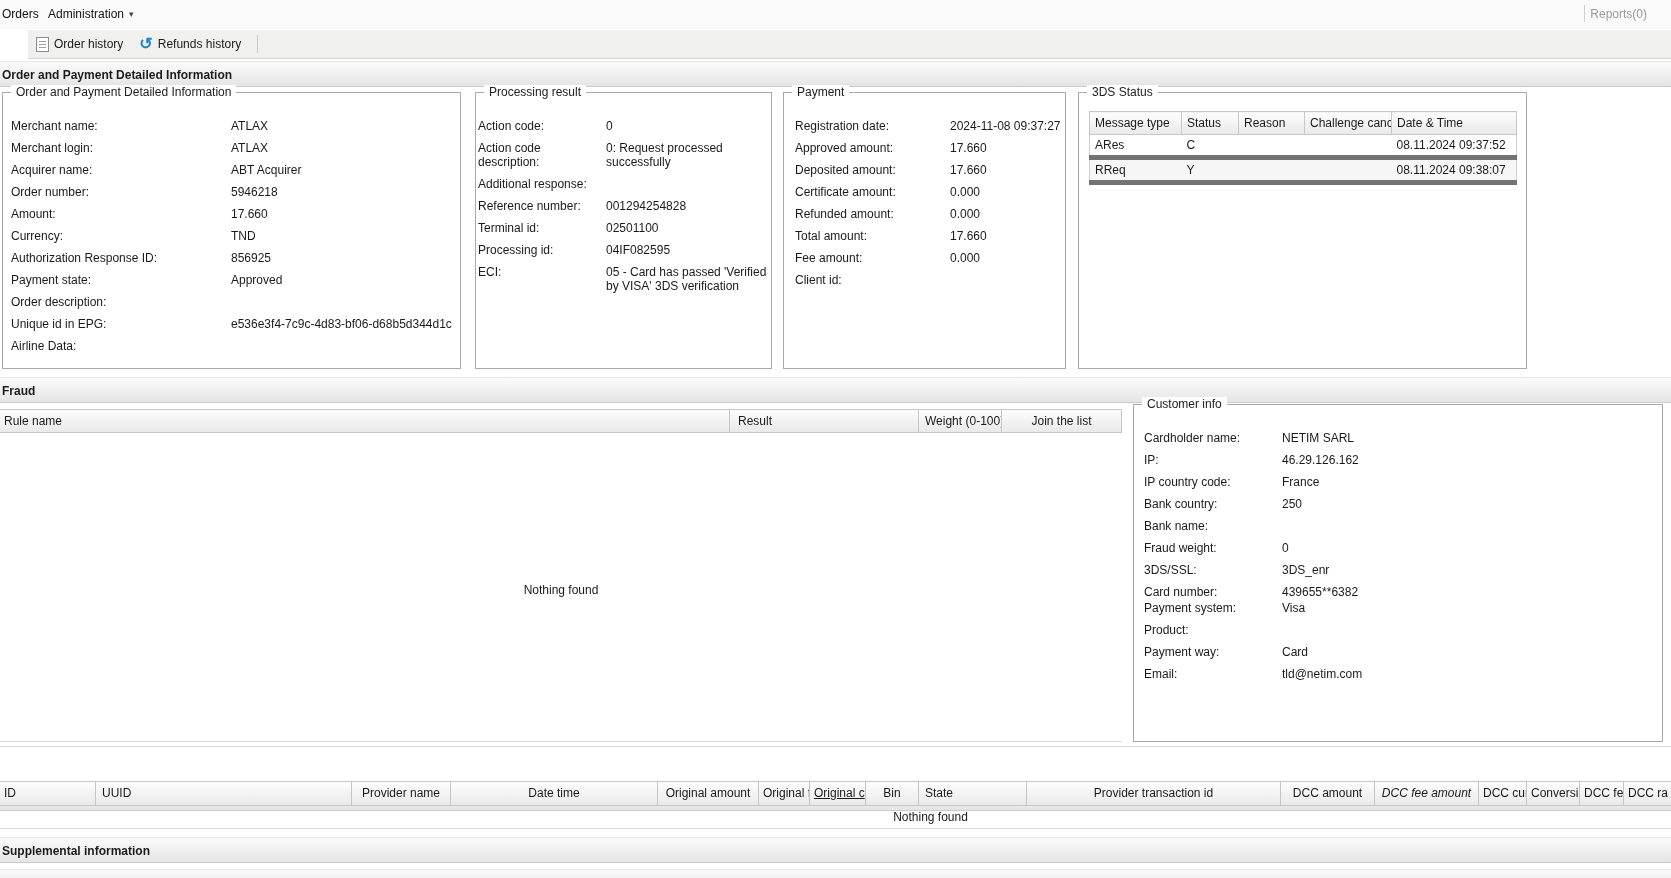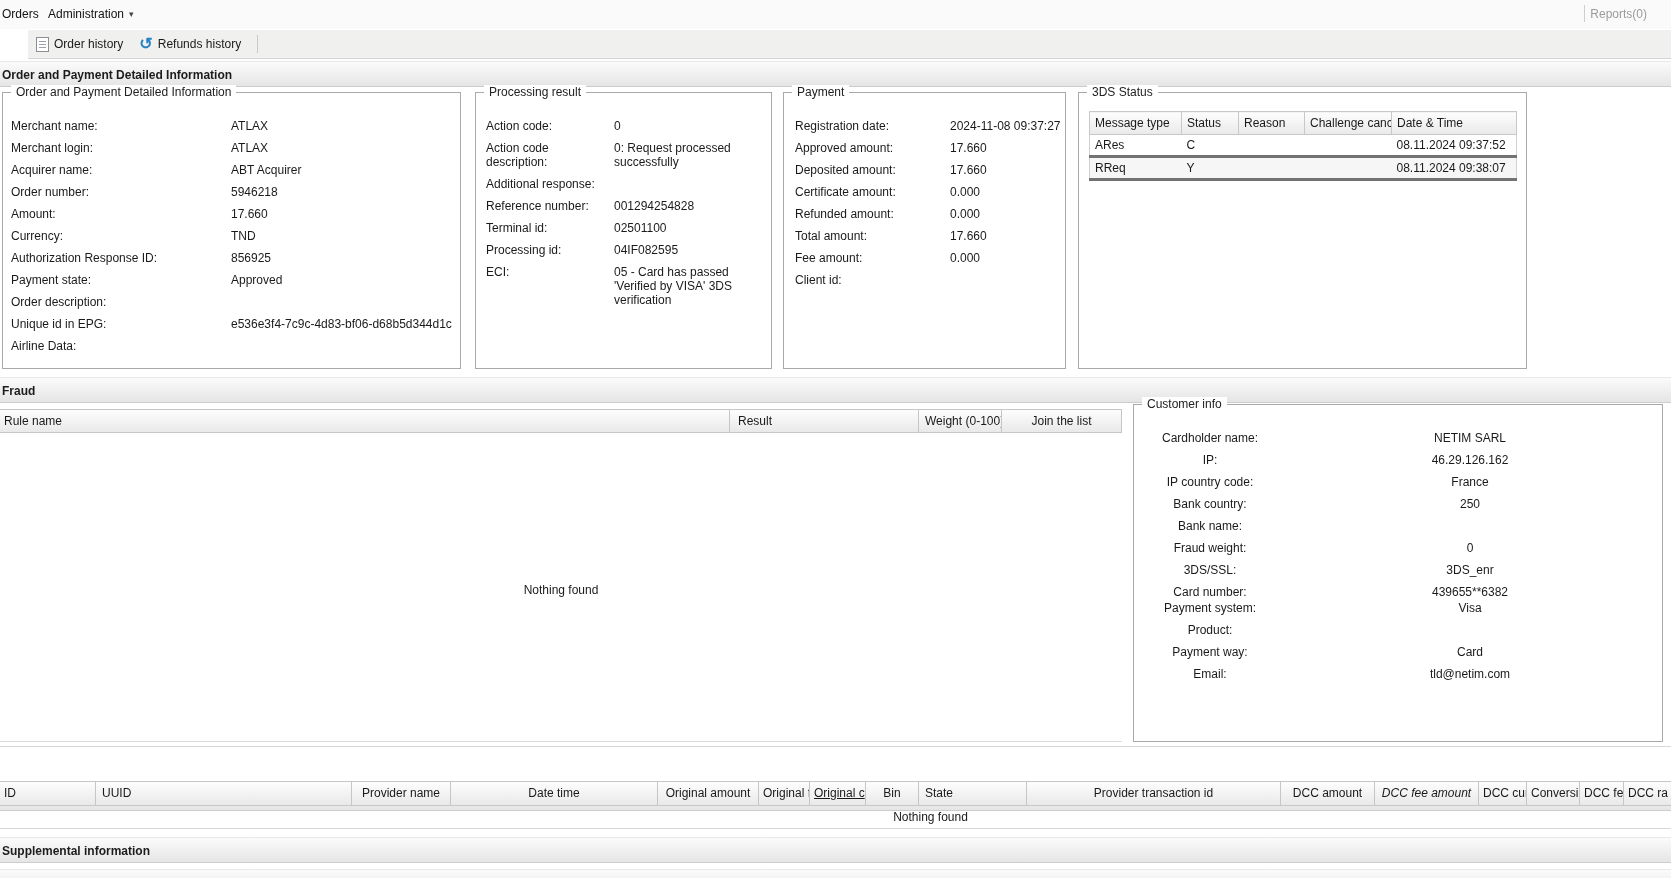--- a/index.html
+++ b/index.html
@@ -39,21 +39,21 @@
 
   .w-f1 .flabel{width:214px;}
   .w-f2 .flabel{width:122px;}
   .w-f3 .flabel{width:149px;}
   .w-ci .flabel{width:132px;}
 
   
   table.mini{border-collapse:collapse;table-layout:fixed;width:427px;margin:18px 0 0 10px;}
   table.mini th{background:linear-gradient(#fdfdfd,#e9e9e9);border:1px solid #c8c8c8;
                 font-weight:normal;text-align:left;padding:3px 5px;height:16px;overflow:hidden;white-space:nowrap;margin-top:16px;}
-  table.mini td{border-bottom:3px solid #737373;padding:2px 5px;height:16px;overflow:hidden;white-space:nowrap;}
+  table.mini td{border-bottom:5px solid #737373;padding:2px 5px;height:16px;overflow:hidden;white-space:nowrap;}
   table.mini tr.alt td{background:#f6f6f6;}
   table.mini{border:1px solid #d0d0d0;}
 
   
   .fraud-head{position:absolute;left:0;top:409px;height:24px;display:flex;}
   .hcell{background:linear-gradient(#fdfdfd,#e9e9e9);border-top:1px solid #c6c6c6;border-bottom:1px solid #c6c6c6;
          border-right:1px solid #c6c6c6;box-sizing:border-box;height:24px;line-height:22px;
          overflow:hidden;white-space:nowrap;}
   .fraud-body{position:absolute;left:0;top:433px;width:1122px;height:308px;border-bottom:1px solid #dadada;}
   .nothing{text-align:center;}
@@ -144,21 +144,21 @@
         </div>
       <div class="frow">
           <div class="flabel">Airline Data:</div>
           <div class="fvalue"></div>
         </div>
     </div>
   </div>
 
   <div class="gb w-f2" style="left:475px;top:92px;width:297px;height:277px;">
     <div class="gb-legend">Processing result</div>
-    <div class="gb-body" style="left:10px;">
+    <div class="gb-body" style="left:2px;">
       <div class="frow">
           <div class="flabel">Action code:</div>
           <div class="fvalue">0</div>
         </div>
       <div class="frow">
           <div class="flabel">Action code description:</div>
           <div class="fvalue">0: Request processed successfully</div>
         </div>
       <div class="frow">
           <div class="flabel">Additional response:</div>
@@ -262,21 +262,21 @@
   <div class="fraud-head">
     <div class="hcell pl4" style="width:730px;">Rule name</div>
     <div class="hcell pl8" style="width:189px;">Result</div>
     <div class="hcell pl6" style="width:83px;">Weight (0-100)</div>
     <div class="hcell ta-c" style="width:120px;">Join the list</div>
   </div>
   <div class="fraud-body">
     <div class="nothing" style="margin-top:150px;">Nothing found</div>
   </div>
 
-  <div class="gb w-ci" style="left:1133px;top:404px;width:530px;height:338px;text-align:center;">
+  <div class="gb w-ci" style="left:1133px;top:404px;width:530px;height:338px;">
     <div class="gb-legend">Customer info</div>
     <div class="gb-body" style="left:10px;">
       <div class="frow">
           <div class="flabel">Cardholder name:</div>
           <div class="fvalue">NETIM SARL</div>
         </div>
       <div class="frow">
           <div class="flabel">IP:</div>
           <div class="fvalue">46.29.126.162</div>
         </div>

